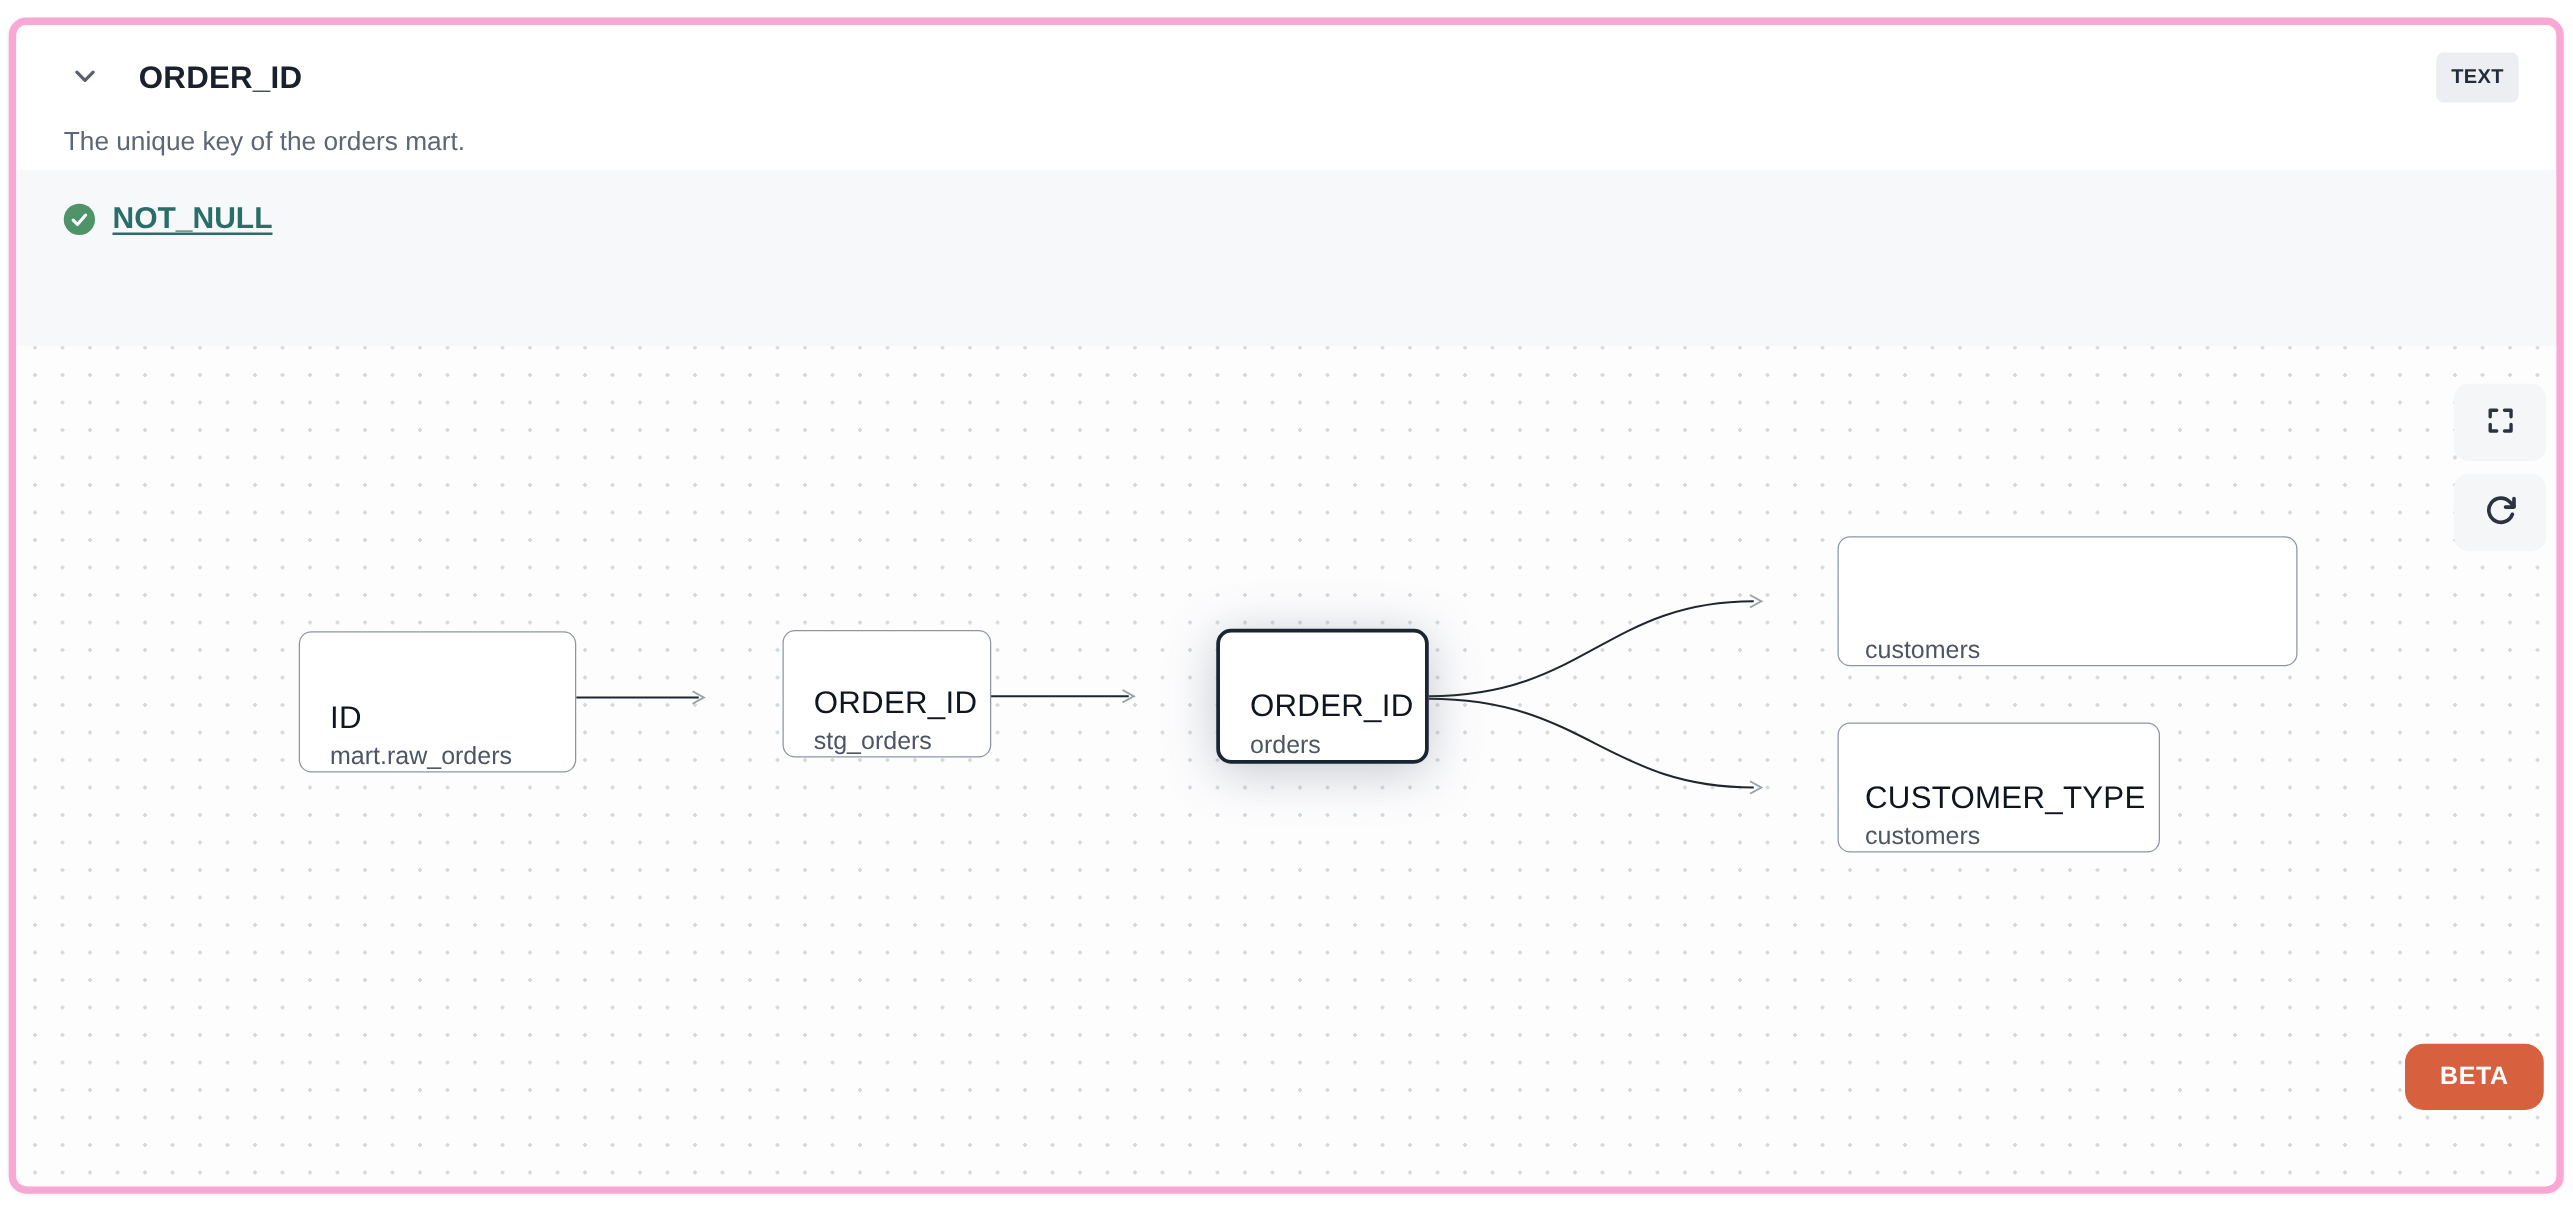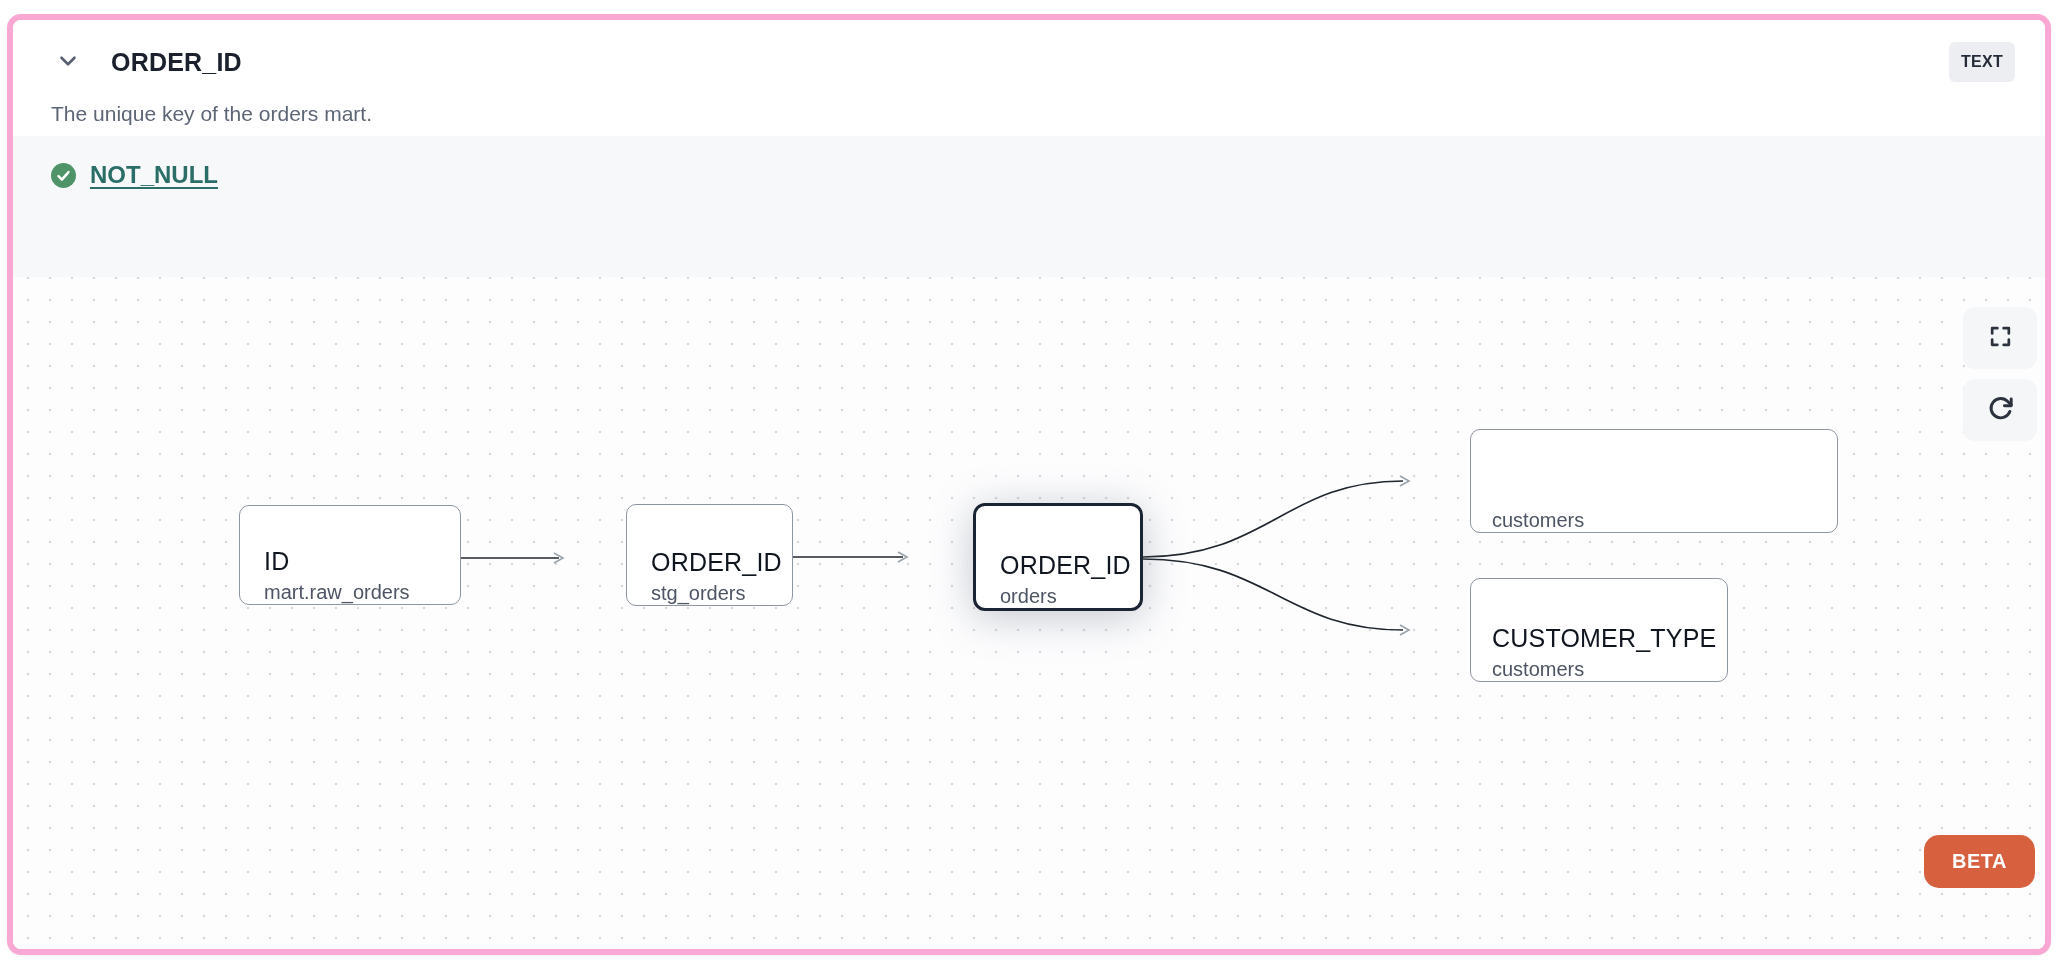--- a/index.html
+++ b/index.html
@@ -102,21 +102,21 @@
       <path class="edge" d="M448 281 L546 281"></path>
       <path class="ahead" d="M541 276 L550 281 L541 286"></path>
       <path class="edge" d="M779 280 L890 280"></path>
       <path class="ahead" d="M885 275 L894 280 L885 285"></path>
       <path class="edge" d="M1130 280 C1255 280 1272 204 1390 204"></path>
       <path class="ahead" d="M1387 199 L1396 204 L1387 209"></path>
       <path class="edge" d="M1130 282 C1255 282 1272 353 1390 353"></path>
       <path class="ahead" d="M1387 348 L1396 353 L1387 358"></path>
     </svg>
 
-    <div class="node" style="left:226px; top:228px; width:222px; height:100px;">
+    <div class="node" style="left:226px; top:228px; width:222px; height:113px;">
       <div class="nbadge teal">
         <span>
           <svg width="27" height="27" viewBox="0 0 24 24" fill="none" stroke="#1b2433" stroke-width="2.2" stroke-linecap="round">
               <ellipse cx="12" cy="5.5" rx="7" ry="3"></ellipse>
               <path d="M5 5.5v13c0 1.66 3.13 3 7 3s7-1.34 7-3v-13"></path>
               <path d="M5 12c0 1.66 3.13 3 7 3s7-1.34 7-3"></path>
             </svg>
         </span>
         <span class="blabel">SRC</span>
       </div>

